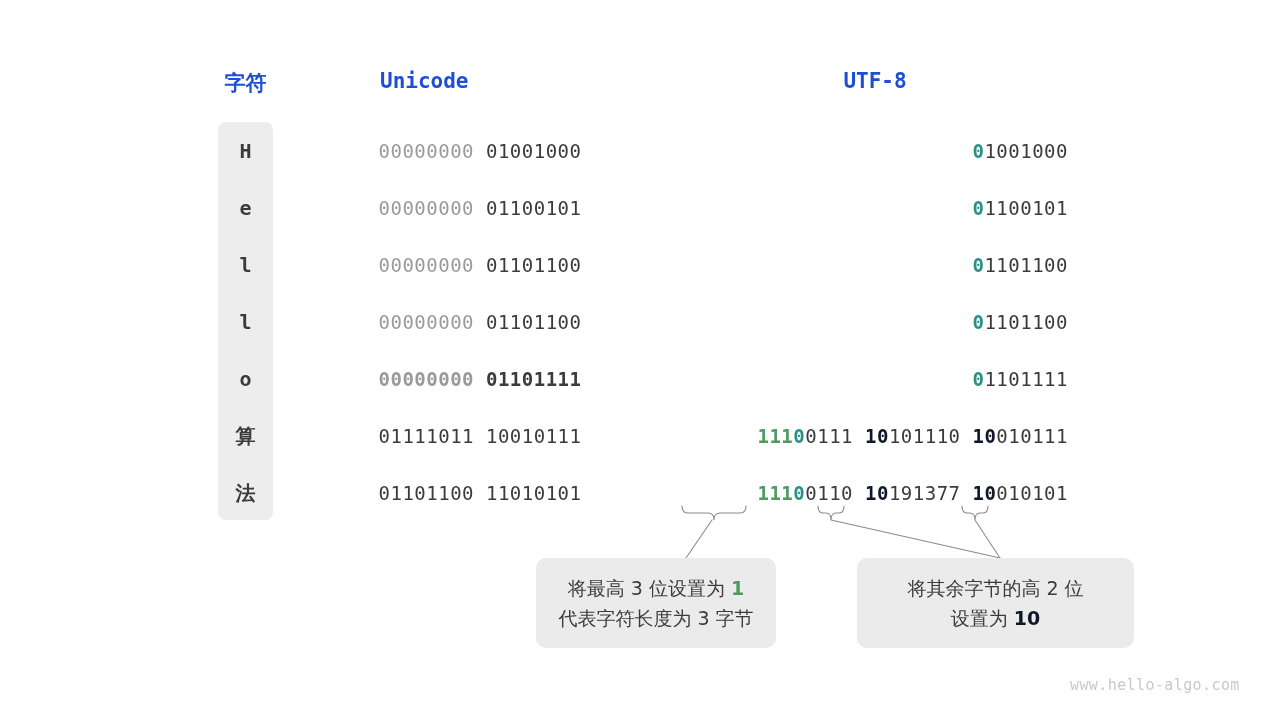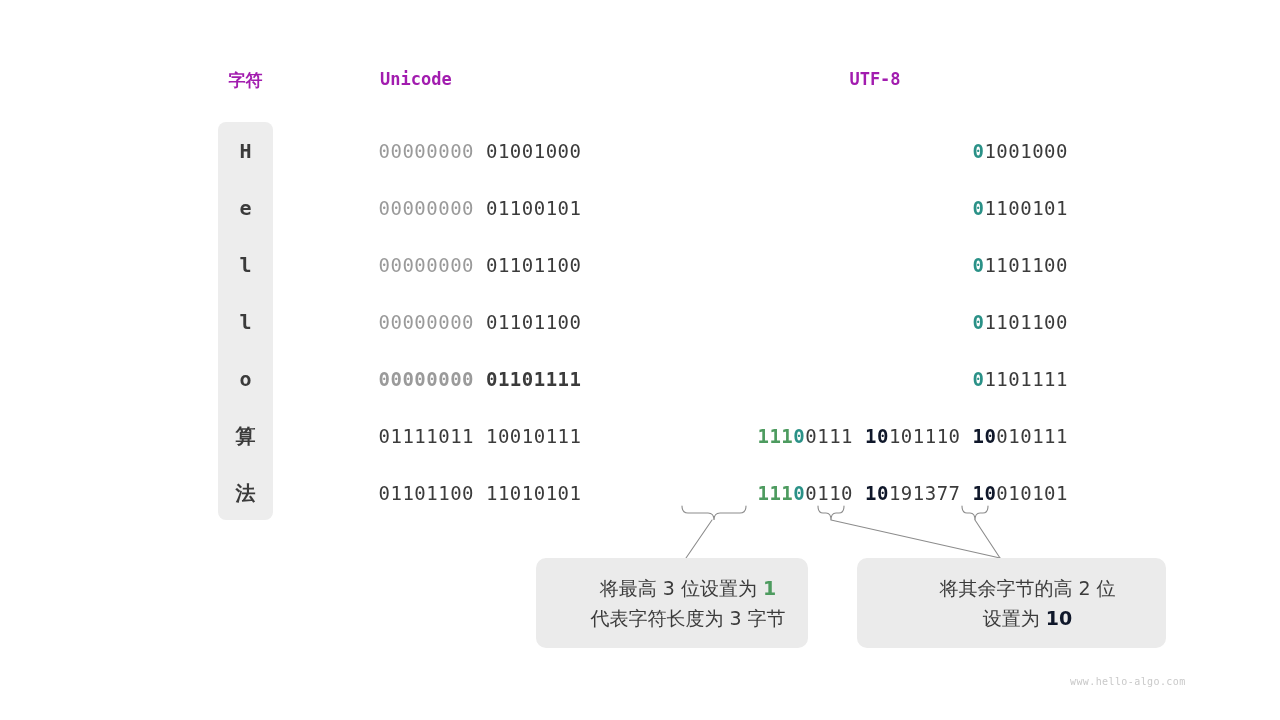--- a/index.html
+++ b/index.html
@@ -20,22 +20,22 @@
     left: 0; top: 0;
     width: 1280px;
     height: 720px;
   }
 
   
   .col-header {
     position: absolute;
     font-family: "DejaVu Sans Mono", monospace;
     font-weight: bold;
-    font-size: 17px;
-    color: #a21caf;
+    font-size: 21px;
+    color: #1d4ed8;
     white-space: nowrap;
   }
   #hdr-char {
     left: 218px;
     top: 69px;
     width: 55px;
     text-align: center;
     font-family: "DejaVu Sans", sans-serif;
   }
   #hdr-unicode {
@@ -118,21 +118,20 @@
     border-radius: 10px;
     font-family: "DejaVu Sans", sans-serif;
     font-size: 19px;
     color: #3b3b3b;
     display: flex;
     flex-direction: column;
     justify-content: center;
     align-items: center;
     text-align: center;
     line-height: 30px;
-    padding-left: 32px;
   }
   #callout-1 {
     left: 536px;
     top: 558px;
     width: 240px;
     height: 90px;
   }
   #callout-2 {
     left: 857px;
     top: 558px;
@@ -140,21 +139,21 @@
     height: 90px;
   }
   .callout .line { white-space: pre; }
 
   
   #watermark {
     position: absolute;
     left: 1070px;
     top: 676px;
     font-family: "DejaVu Sans Mono", monospace;
-    font-size: 10px;
+    font-size: 15px;
     color: #c9c9c9;
     letter-spacing: 0.4px;
   }
 
   
   #connectors {
     position: absolute;
     left: 0; top: 0;
     width: 1280px;
     height: 720px;

